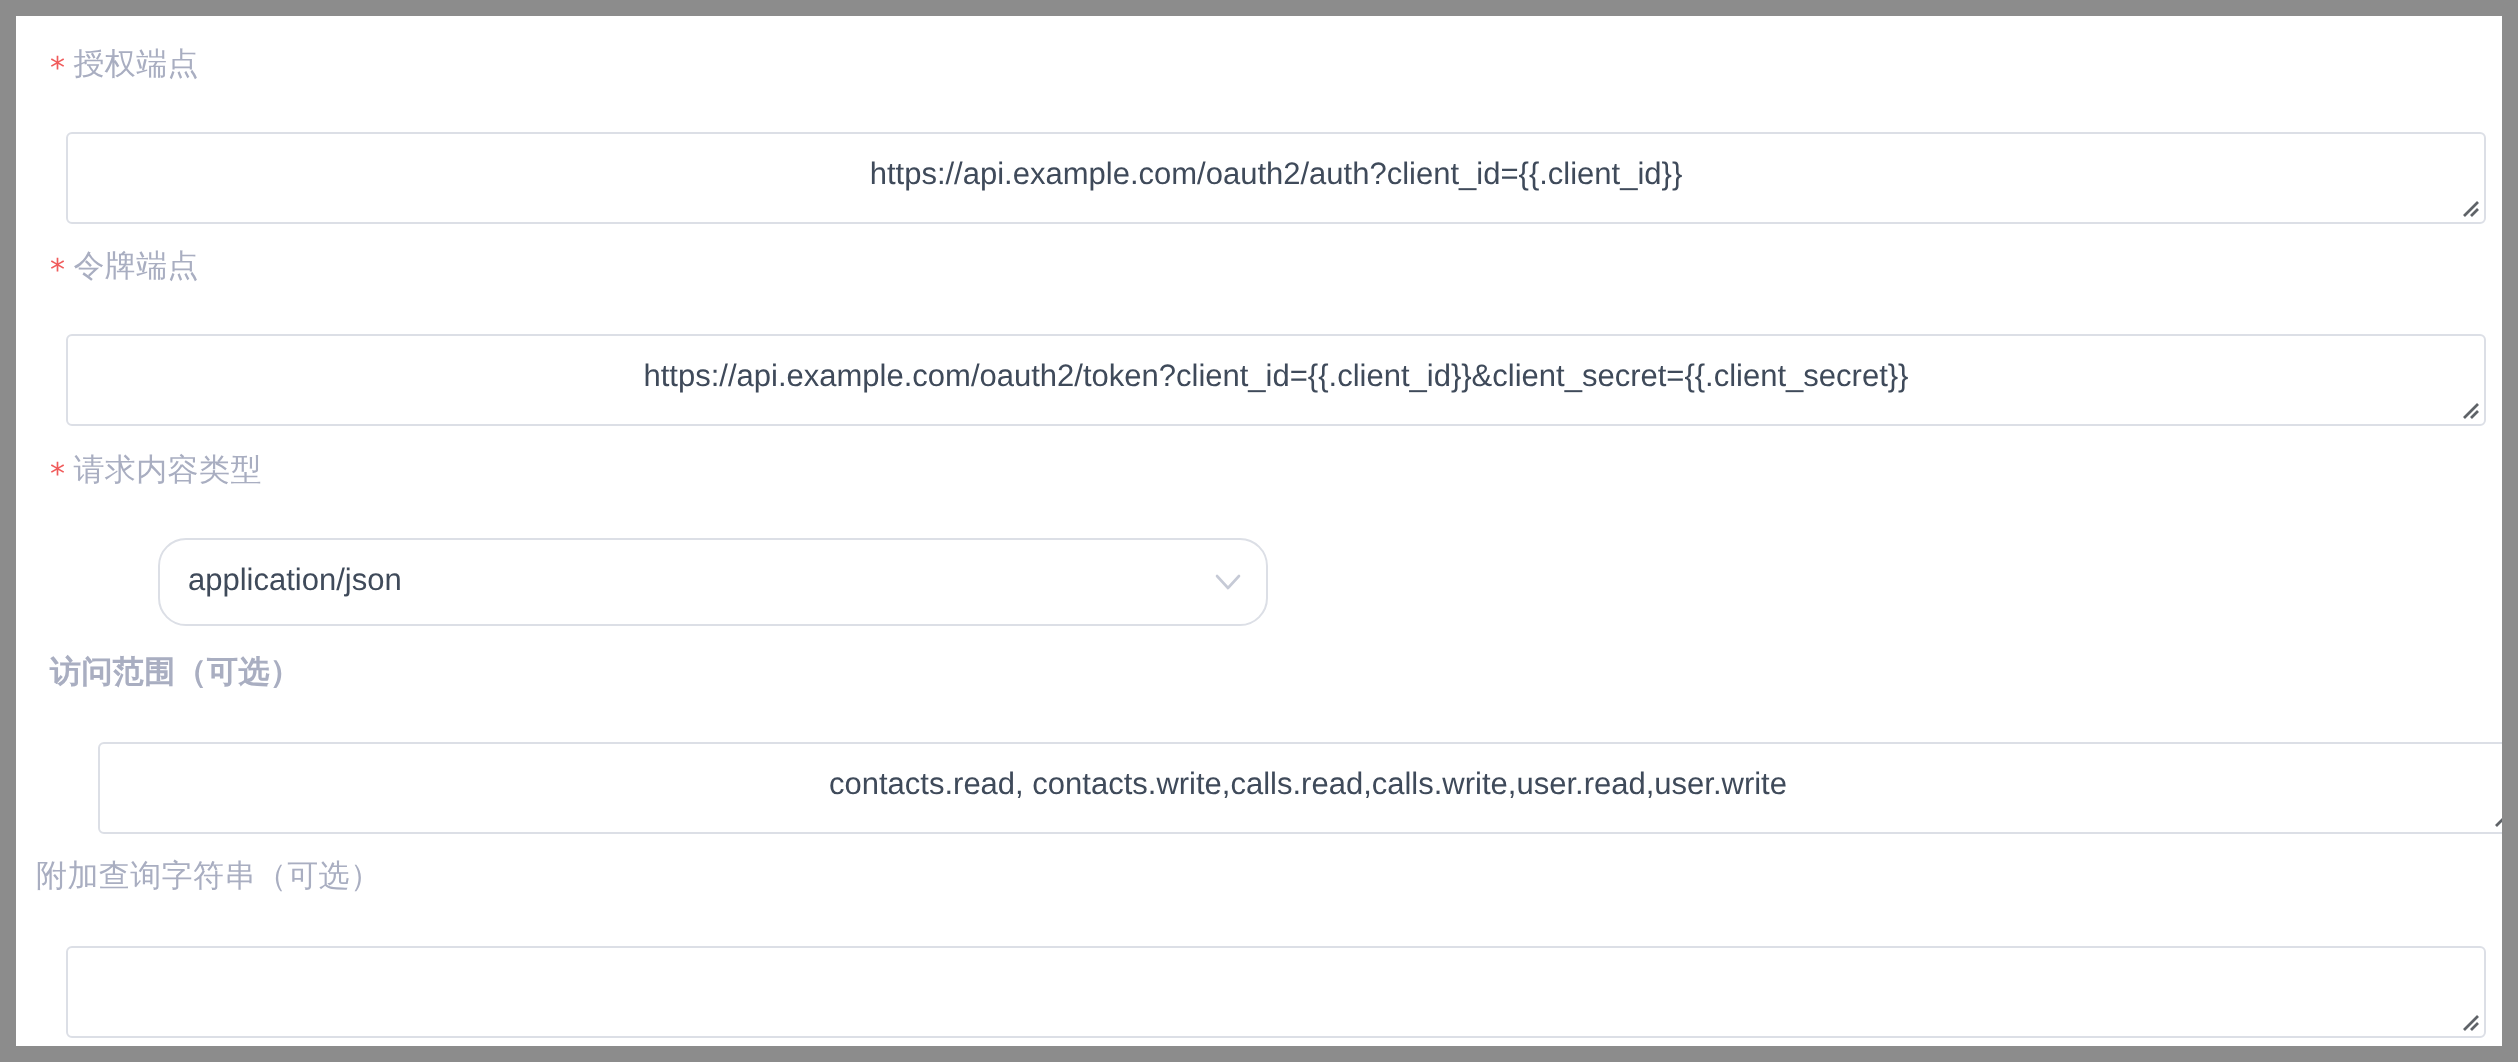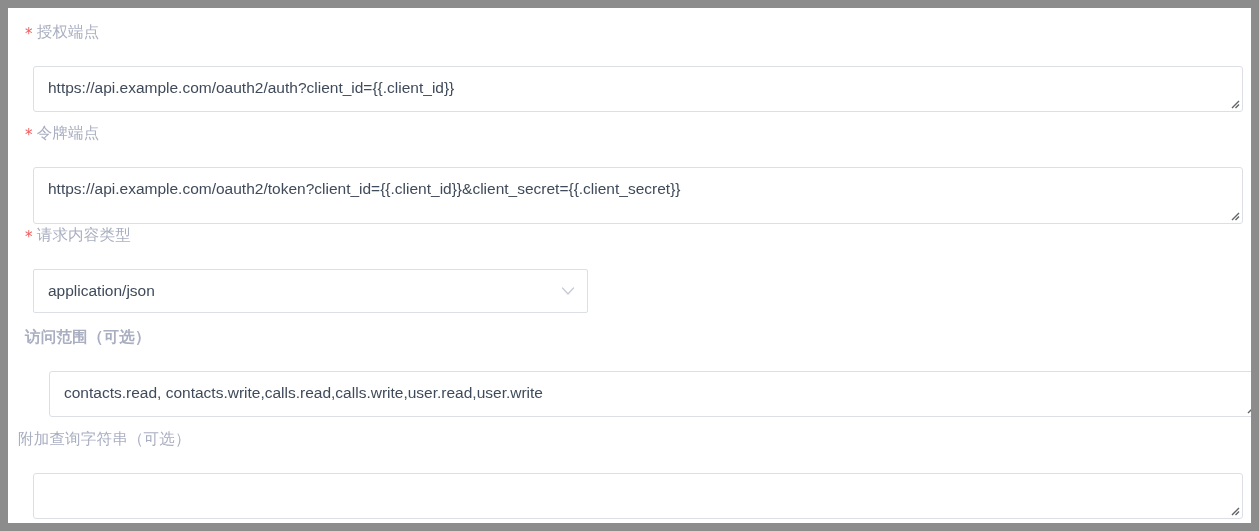--- a/index.html
+++ b/index.html
@@ -25,20 +25,21 @@
 
   #panel {
     position: absolute;
     left: 8px;
     top: 8px;
     width: 1243px;
     height: 515px;
     background: #ffffff;
     box-sizing: border-box;
     overflow: hidden;
+    text-align: center;
   }
 
   .form-item {
     position: absolute;
     left: 0;
     width: 100%;
   }
 
   .field-label {
     font-size: 15.5px;
@@ -83,29 +84,30 @@
     bottom: 2px;
     width: 12px;
     height: 12px;
     pointer-events: auto;
   }
 
   .select-box {
     position: relative;
     box-sizing: border-box;
     border: 1px solid #dcdfe6;
-    border-radius: 2px;
+    border-radius: 14px;
     background: #ffffff;
     font-size: 15.5px;
     color: #3f4a5a;
     padding: 0 34px 0 14px;
     display: flex;
     align-items: center;
     white-space: nowrap;
     overflow: hidden;
+    margin-left: 46px;
   }
   .select-arrow {
     position: absolute;
     right: 12px;
     top: 50%;
     transform: translateY(-50%);
     width: 14px;
     height: 10px;
     display: block;
   }
@@ -125,21 +127,21 @@
         <svg class="resize-grip" viewBox="0 0 12 12">
           <path d="M11 4 L4 11 M11 7.5 L7.5 11" stroke="#5f6368" stroke-width="1.4" fill="none"></path>
         </svg>
       </div>
     </div>
 
     <div class="form-item" style="top:115px;">
       <div class="field-label" style="position:absolute;left:17px;top:0;">
         <span class="req-star">*</span><span>令牌端点</span>
       </div>
-      <div class="textarea-box" style="position:absolute;left:25px;top:44px;width:1210px;height:57px;">
+      <div class="textarea-box" style="position:absolute;left:25px;top:44px;width:1210px;height:46px;">
         <span class="ta-text">https://api.example.com/oauth2/token?client_id={{.client_id}}&amp;client_secret={{.client_secret}}</span>
         <svg class="resize-grip" viewBox="0 0 12 12">
           <path d="M11 4 L4 11 M11 7.5 L7.5 11" stroke="#5f6368" stroke-width="1.4" fill="none"></path>
         </svg>
       </div>
     </div>
 
     <div class="form-item" style="top:217px;">
       <div class="field-label" style="position:absolute;left:17px;top:0;">
         <span class="req-star">*</span><span>请求内容类型</span>

